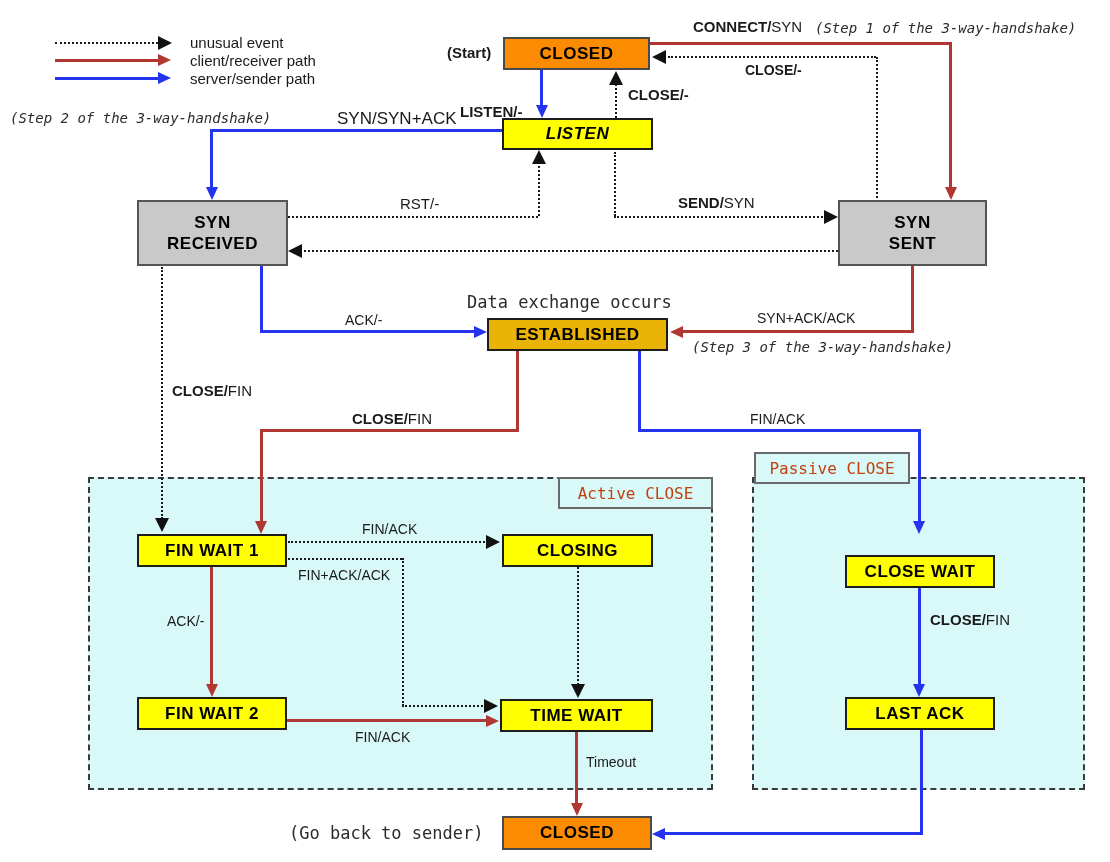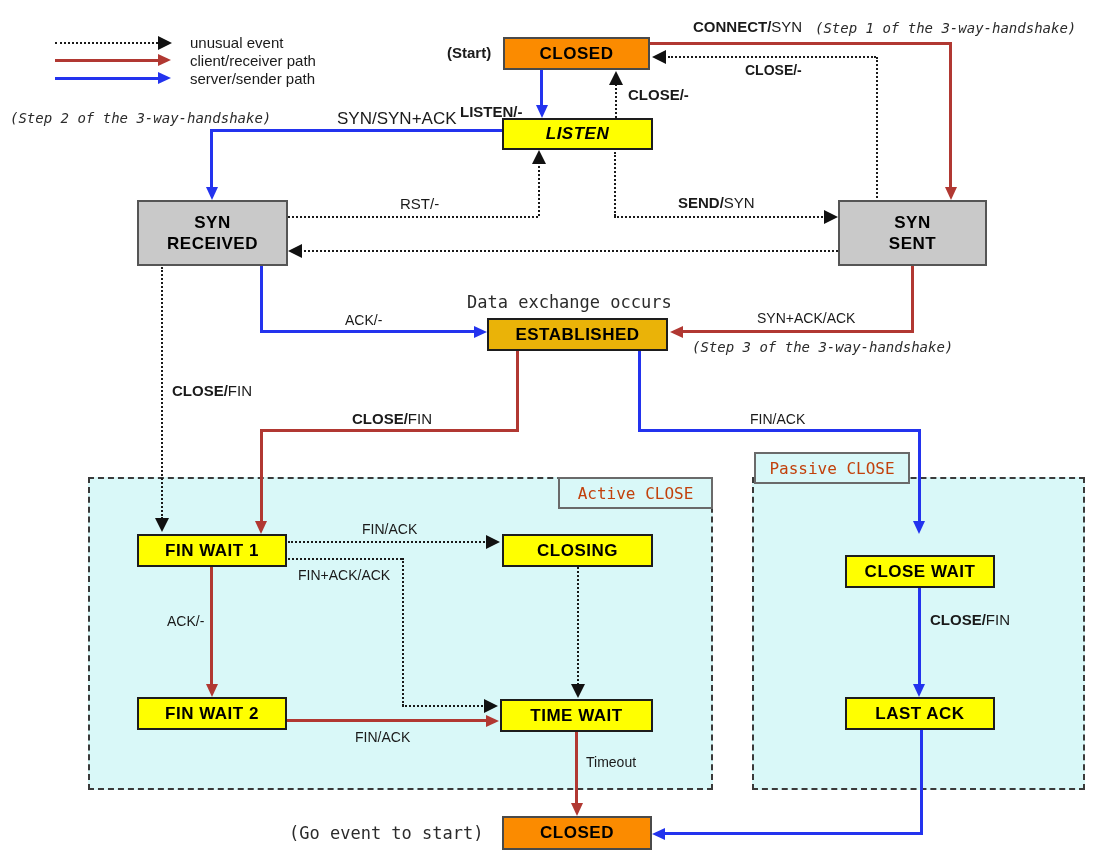--- a/index.html
+++ b/index.html
@@ -210,15 +210,15 @@
   </div>
   <div class="state yellow" style="left:500px;top:699px;width:153px;height:33px;">
     <span>TIME WAIT</span>
   </div>
   <div class="state orange" style="left:502px;top:816px;width:150px;height:34px;">
     <span>CLOSED</span>
   </div>
 
   <div class="lbl b f15" style="left:447px;top:44px;">(Start)</div>
   <div class="lbl mono f17" style="left:467px;top:292px;">Data exchange occurs</div>
-  <div class="lbl mono f17" style="left:289px;top:823px;">(Go event to start)</div>
+  <div class="lbl mono f17" style="left:289px;top:823px;">(Go back to sender)</div>
 
 </div>
 
 </body></html>

